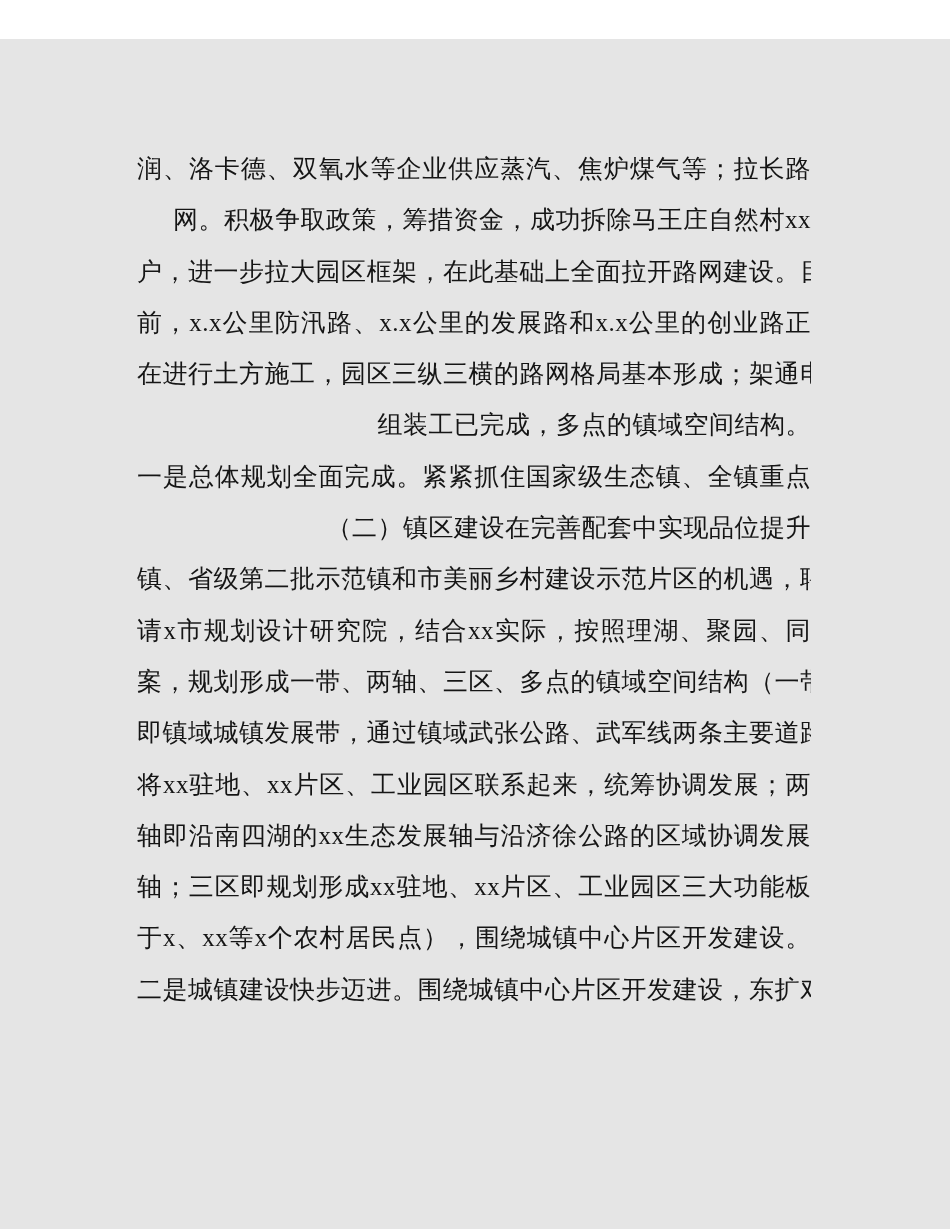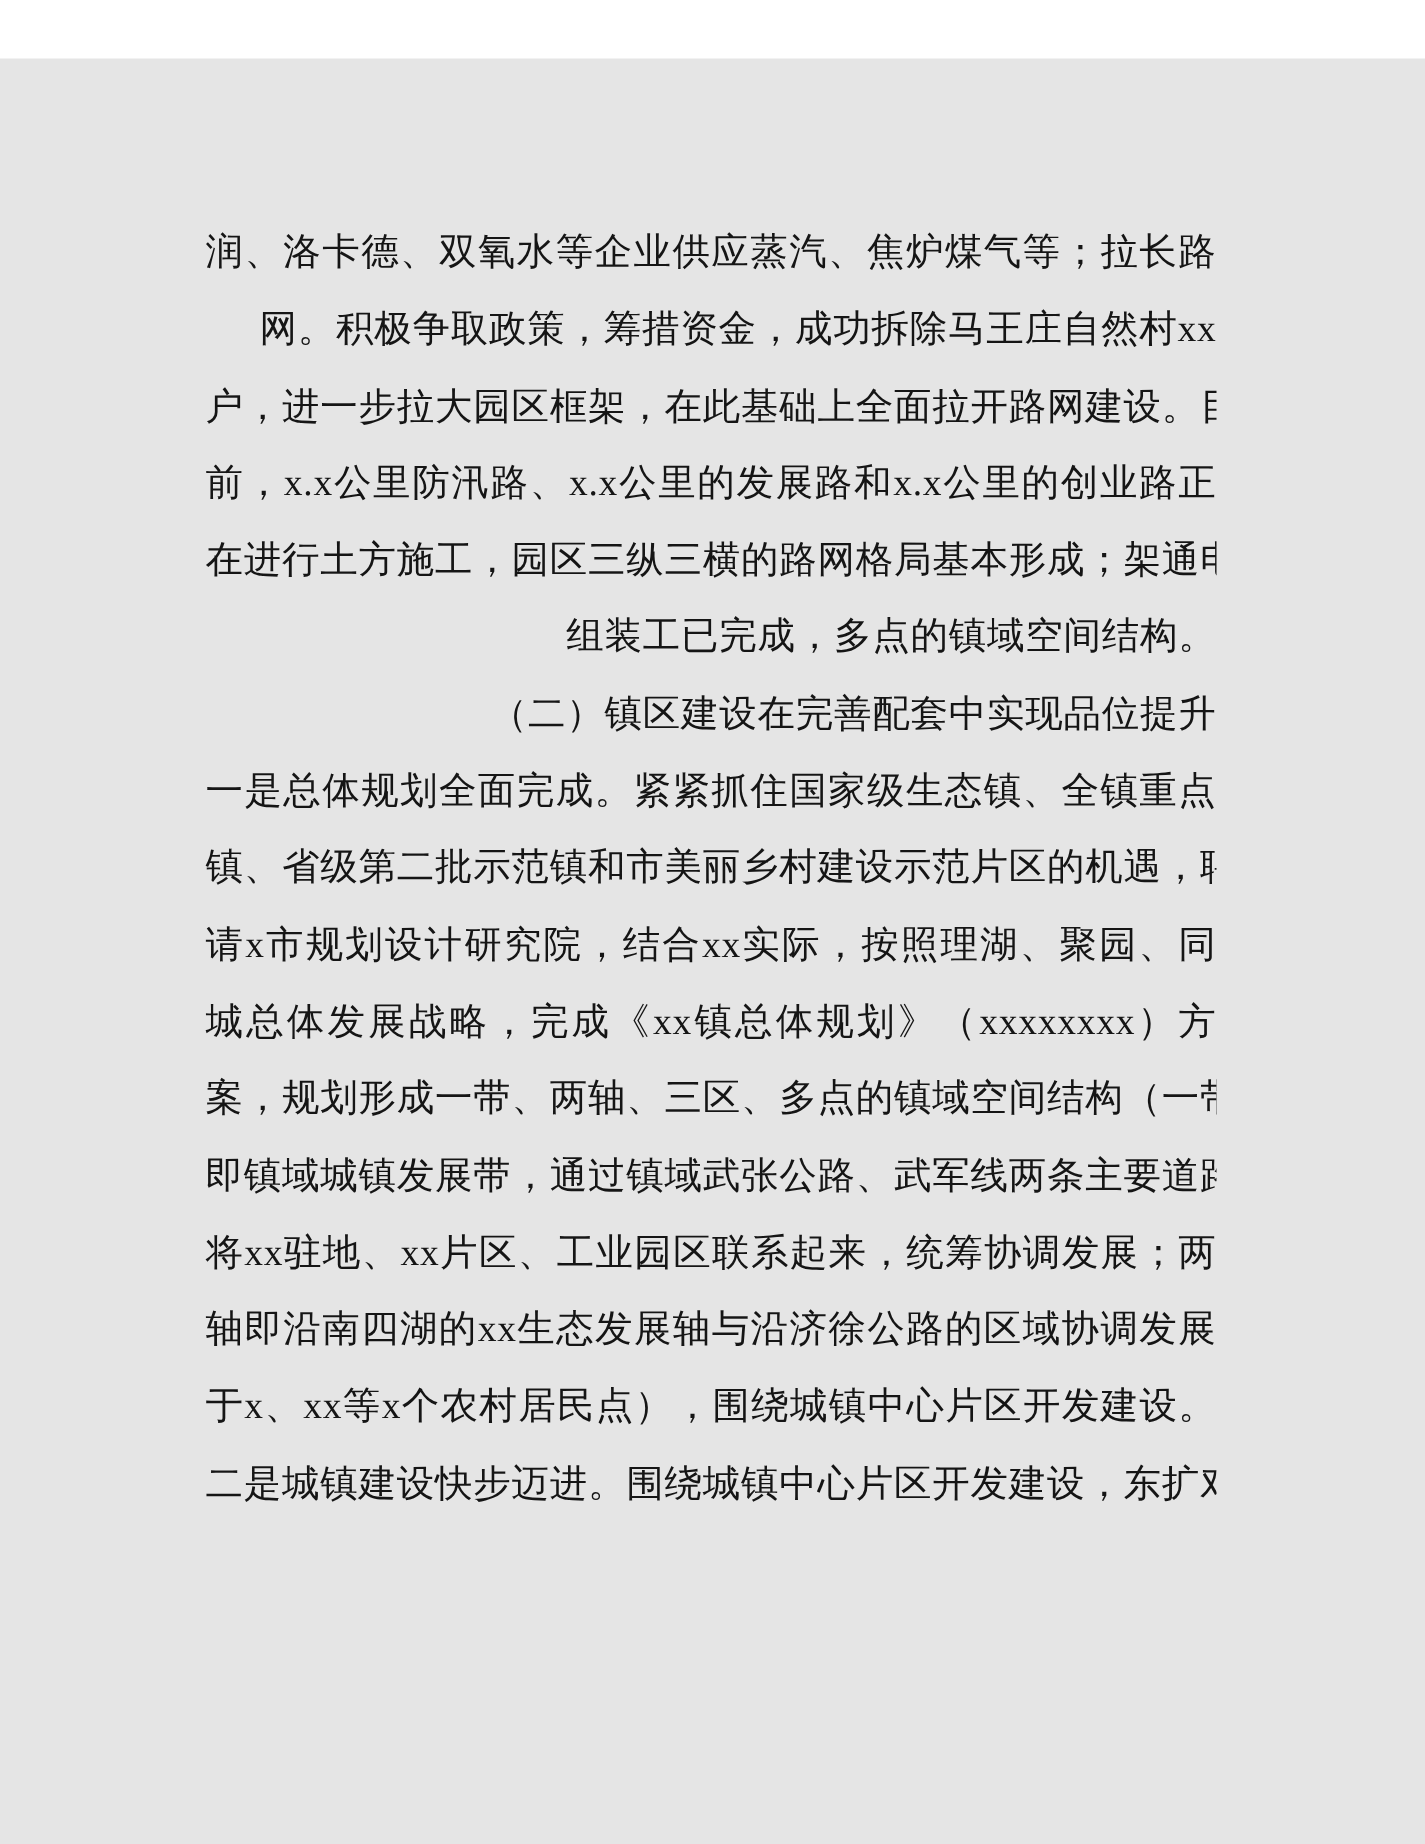--- a/index.html
+++ b/index.html
@@ -49,25 +49,25 @@
 <body>
 
 <div class="page">
   <div class="text-block">
     <div class="line">润、洛卡德、双氧水等企业供应蒸汽、焦炉煤气等；拉长路</div>
     <div class="line short">网。积极争取政策，筹措资金，成功拆除马王庄自然村xx</div>
     <div class="line">户，进一步拉大园区框架，在此基础上全面拉开路网建设。目</div>
     <div class="line">前，x.x公里防汛路、x.x公里的发展路和x.x公里的创业路正</div>
     <div class="line">在进行土方施工，园区三纵三横的路网格局基本形成；架通电</div>
     <div class="line short">组装工已完成，多点的镇域空间结构。</div>
+    <div class="line">一是总体规划全面完成。紧紧抓住国家级生态镇、全镇重点</div>
     <div class="line short">（二）镇区建设在完善配套中实现品位提升</div>
-    <div class="line">一是总体规划全面完成。紧紧抓住国家级生态镇、全镇重点</div>
     <div class="line">镇、省级第二批示范镇和市美丽乡村建设示范片区的机遇，聘</div>
     <div class="line">请x市规划设计研究院，结合xx实际，按照理湖、聚园、同</div>
-    <div class="line">城总体发展战略，完成《xx镇总体规划》（xxxxxxxx）方</div>
     <div class="line">案，规划形成一带、两轴、三区、多点的镇域空间结构（一带</div>
     <div class="line">即镇域城镇发展带，通过镇域武张公路、武军线两条主要道路</div>
     <div class="line">将xx驻地、xx片区、工业园区联系起来，统筹协调发展；两</div>
     <div class="line">轴即沿南四湖的xx生态发展轴与沿济徐公路的区域协调发展</div>
+    <div class="line">轴；三区即规划形成xx驻地、xx片区、工业园区三大功能板</div>
     <div class="line">于x、xx等x个农村居民点），围绕城镇中心片区开发建设。</div>
     <div class="line">二是城镇建设快步迈进。围绕城镇中心片区开发建设，东扩对</div>
   </div>
 </div>
 
 </body></html>

